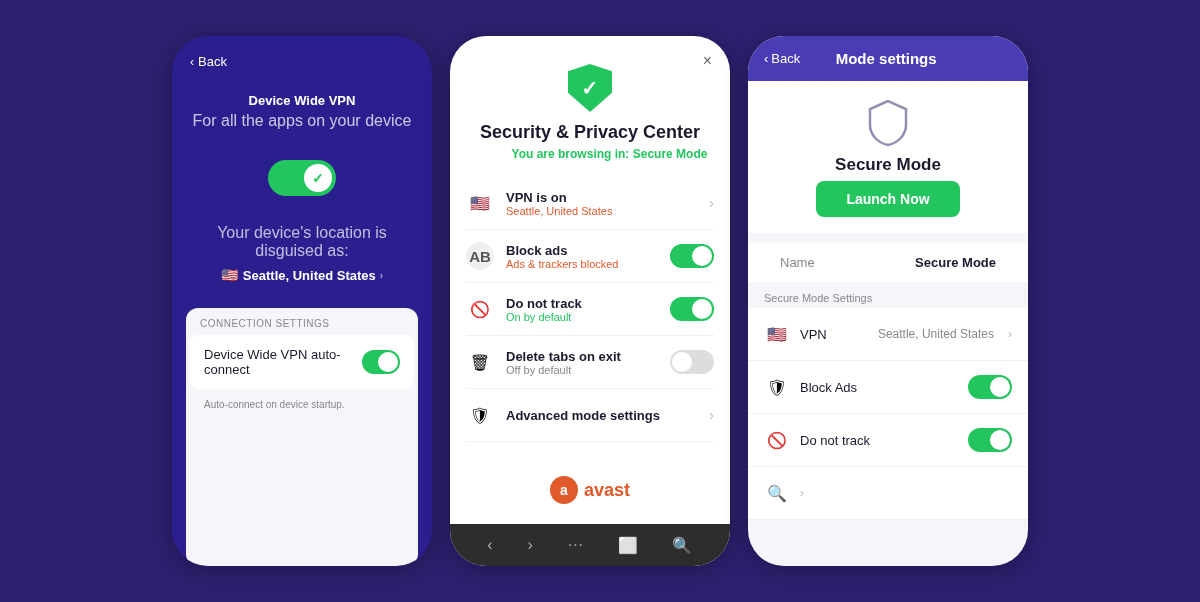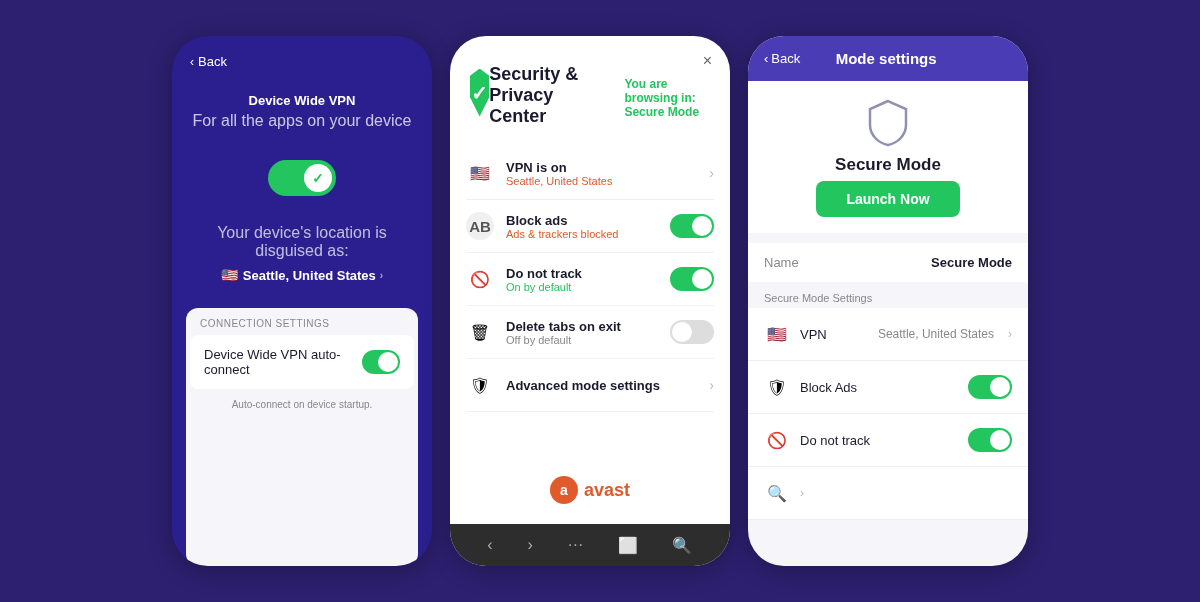--- a/index.html
+++ b/index.html
@@ -166,42 +166,41 @@
     .toggle-sm .knob {
       width: 20px;
       height: 20px;
       background: #fff;
       border-radius: 50%;
     }
     .p1-auto-note {
       font-size: 10px;
       color: #888;
       padding: 6px 18px 14px;
-      text-align: center;
     }
 
     
     .phone-2 {
       width: 280px;
       height: 530px;
       background: #fff;
       display: flex;
       flex-direction: column;
     }
     .p2-close {
       position: absolute;
       top: 16px;
       right: 18px;
       font-size: 16px;
       color: #666;
       cursor: pointer;
     }
     .p2-header {
       display: flex;
-      flex-direction: row;
+      flex-direction: column;
       align-items: center;
       padding: 28px 20px 16px;
     }
     .shield-green {
       width: 44px;
       height: 48px;
       background: #22c55e;
       clip-path: polygon(50% 0%, 100% 15%, 100% 60%, 50% 100%, 0% 60%, 0% 15%);
       display: flex;
       align-items: center;
@@ -387,21 +386,21 @@
       padding: 10px 30px;
       font-size: 14px;
       font-weight: 700;
       cursor: pointer;
     }
     .p3-name-row {
       display: flex;
       align-items: center;
       justify-content: space-between;
       background: #fff;
-      padding: 12px 16px;
+      padding: 12px 32px;
       margin: 10px 0 0;
     }
     .p3-label {
       font-size: 13px;
       color: #888;
       font-weight: 500;
     }
     .p3-value {
       font-size: 13px;
       color: #1a1a2e;

